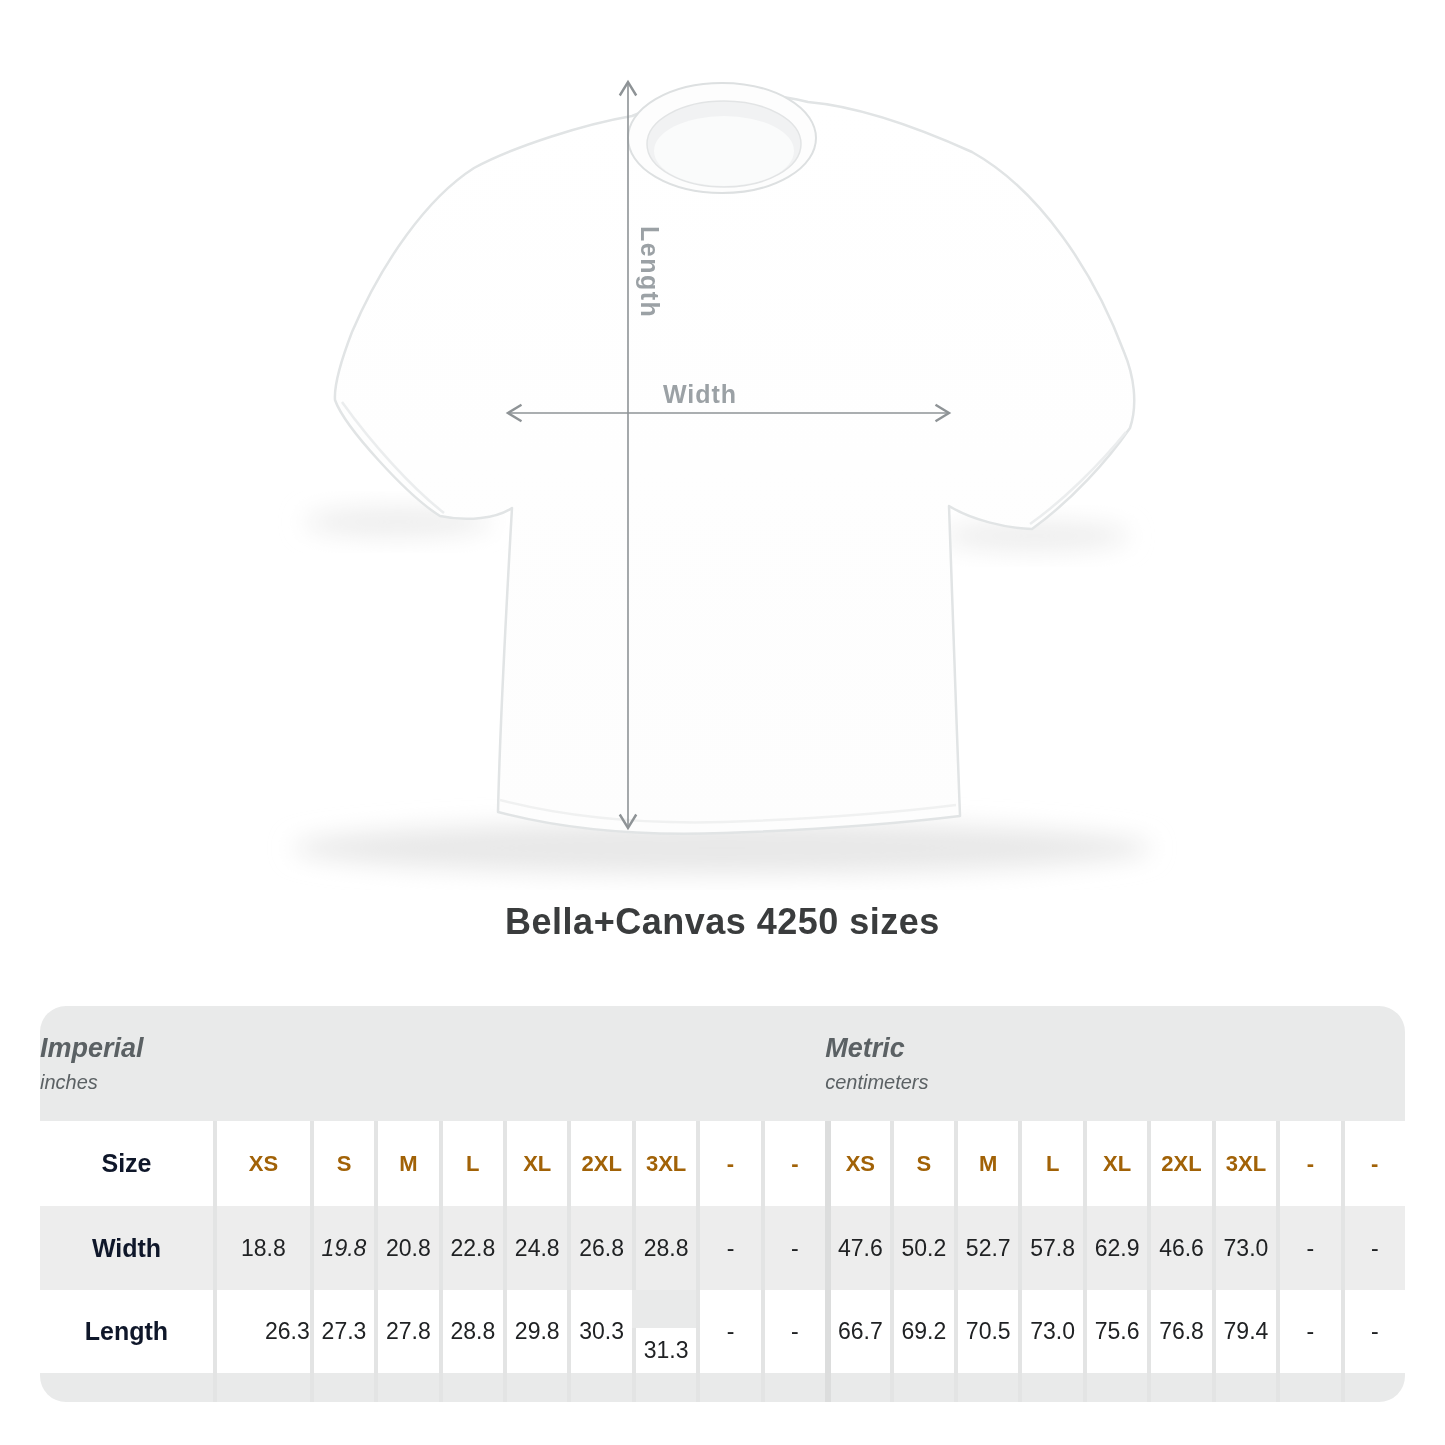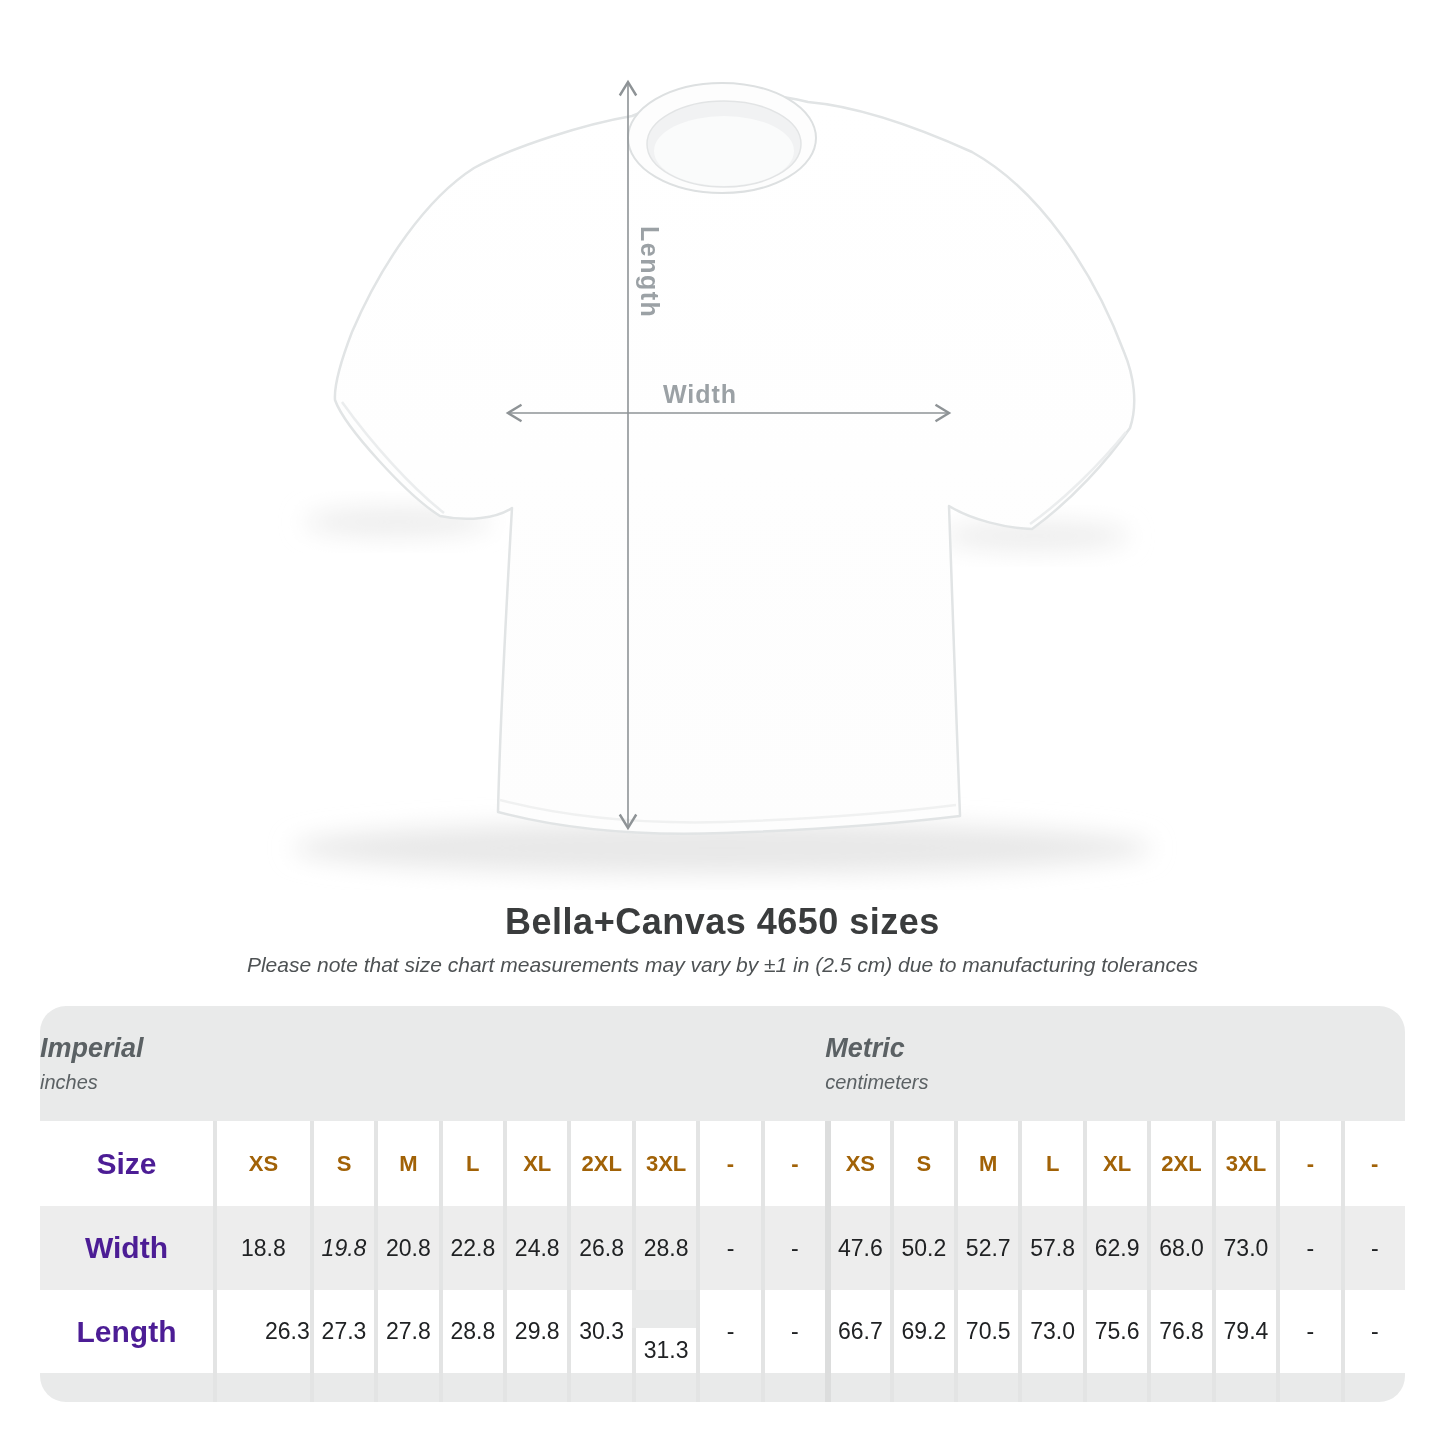--- a/index.html
+++ b/index.html
@@ -28,21 +28,21 @@
   }
   .th-group{display:flex;flex-direction:column;align-items:flex-start;justify-content:center;gap:7px;}
   .th-imperial{grid-area:1 / 1 / 2 / 11;}
   .th-metric{grid-area:1 / 11 / 2 / 20;}
   .th-name{font-size:27px;font-weight:bold;font-style:italic;color:#5b6164;}
   .th-unit{font-size:20px;font-style:italic;color:#5b6164;}
   .cell{display:flex;align-items:center;justify-content:center;}
   .bg-white{background:#ffffff;}
   .bg-gray{background:#ededed;}
   .c-head{font-size:22px;font-weight:bold;color:#a16207;}
-  .c-label{font-size:30px;font-weight:bold;color:#4c1d95;}
+  .c-label{font-size:25px;font-weight:bold;color:#0f172a;}
   .c-val{font-size:23px;color:#202224;}
   .div{border-left:4px solid #e3e4e4;}
   .sep{border-left:6px solid #dcdddd;}
 </style>
 </head>
 <body>
 
 <div id="page">
 
   <svg id="shirt-svg" width="1445" height="890" viewBox="0 0 1445 890">
@@ -94,22 +94,21 @@
 
     <g stroke="#8e9396" stroke-width="1.6">
       <line x1="628" y1="82" x2="628" y2="828" marker-start="url(#arrow)" marker-end="url(#arrow)"></line>
       <line x1="508" y1="413" x2="949" y2="413" marker-start="url(#arrow)" marker-end="url(#arrow)"></line>
     </g>
 
     <text transform="translate(641 226) rotate(90)" font-family="Liberation Sans, sans-serif" font-size="25" font-weight="bold" fill="#9ba1a5" letter-spacing="1.5">Length</text>
     <text x="700" y="403" text-anchor="middle" font-family="Liberation Sans, sans-serif" font-size="25" font-weight="bold" fill="#9ba1a5" letter-spacing="1">Width</text>
   </svg>
 
-  <h1 class="page-title">Bella+Canvas 4650 sizes</h1>
-  <p class="page-subtitle">Please note that size chart measurements may vary by ±1 in (2.5 cm) due to manufacturing tolerances</p>
+  <h1 class="page-title">Bella+Canvas 4250 sizes</h1>
 
   <div id="size-table">
     <div class="th-group th-imperial">
       <div class="th-name">Imperial</div>
       <div class="th-unit">inches</div>
     </div>
     <div class="th-group th-metric">
       <div class="th-name">Metric</div>
       <div class="th-unit">centimeters</div>
     </div>
@@ -141,21 +140,21 @@
       <div class="cell c-val bg-gray div" style="grid-area: 3 / 6;">24.8</div>
       <div class="cell c-val bg-gray div" style="grid-area: 3 / 7;">26.8</div>
       <div class="cell c-val bg-gray div" style="grid-area: 3 / 8;">28.8</div>
       <div class="cell c-val bg-gray div" style="grid-area: 3 / 9;">-</div>
       <div class="cell c-val bg-gray div" style="grid-area: 3 / 10;">-</div>
       <div class="cell c-val bg-gray sep" style="grid-area: 3 / 11;">47.6</div>
       <div class="cell c-val bg-gray div" style="grid-area: 3 / 12;">50.2</div>
       <div class="cell c-val bg-gray div" style="grid-area: 3 / 13;">52.7</div>
       <div class="cell c-val bg-gray div" style="grid-area: 3 / 14;">57.8</div>
       <div class="cell c-val bg-gray div" style="grid-area: 3 / 15;">62.9</div>
-      <div class="cell c-val bg-gray div" style="grid-area: 3 / 16;">68.0</div>
+      <div class="cell c-val bg-gray div" style="grid-area: 3 / 16;">46.6</div>
       <div class="cell c-val bg-gray div" style="grid-area: 3 / 17;">73.0</div>
       <div class="cell c-val bg-gray div" style="grid-area: 3 / 18;">-</div>
       <div class="cell c-val bg-gray div" style="grid-area: 3 / 19;">-</div>
       <div class="cell c-label bg-white" style="grid-area: 4 / 1;">Length</div>
       <div class="cell c-val bg-white div" style="grid-area: 4 / 2; padding-left: 48px;">26.3</div>
       <div class="cell c-val bg-white div" style="grid-area: 4 / 3;">27.3</div>
       <div class="cell c-val bg-white div" style="grid-area: 4 / 4;">27.8</div>
       <div class="cell c-val bg-white div" style="grid-area: 4 / 5;">28.8</div>
       <div class="cell c-val bg-white div" style="grid-area: 4 / 6;">29.8</div>
       <div class="cell c-val bg-white div" style="grid-area: 4 / 7;">30.3</div>

